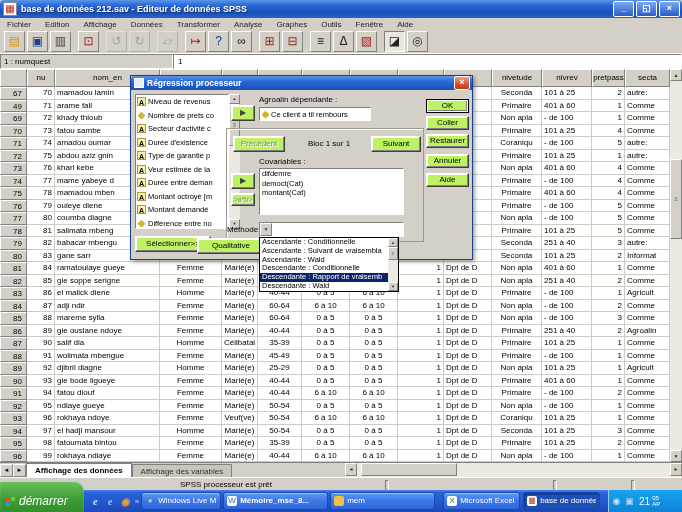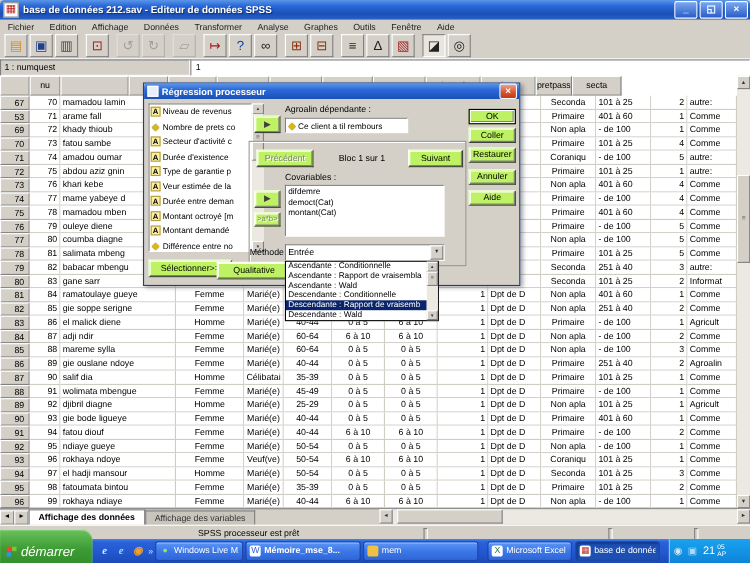--- a/index.html
+++ b/index.html
@@ -197,20 +197,21 @@
 
 <div class="abs cellref">
   <div class="crlabel">1 : numquest</div>
   <div class="crvalue">1</div>
 </div>
 
 <div class="abs grid">
   <div class="ghrow">
       <div class="gh" style="width: 27px;"></div>
       <div class="gh" style="width: 28px;">nu</div>
+      <div class="gh" style="width: 105px;">nom_en</div>
       <div class="gh" style="width: 62px;"></div>
       <div class="gh" style="width: 36px;"></div>
       <div class="gh" style="width: 44px;"></div>
       <div class="gh" style="width: 48px;"></div>
       <div class="gh" style="width: 48px;"></div>
       <div class="gh" style="width: 46px;"></div>
       <div class="gh" style="width: 48px;"></div>
       <div class="gh" style="width: 50px;">nivetude</div>
       <div class="gh" style="width: 50px;">nivrev</div>
       <div class="gh" style="width: 33px;">pretpass</div>
@@ -227,21 +228,21 @@
         <div class="gc a-c" style="width: 48px;"></div>
         <div class="gc a-c" style="width: 48px;"></div>
         <div class="gc a-r" style="width: 46px;"></div>
         <div class="gc a-l" style="width: 48px;"></div>
         <div class="gc a-c" style="width: 50px;">Seconda</div>
         <div class="gc a-l" style="width: 50px;">101 à 25</div>
         <div class="gc a-r" style="width: 33px;">2</div>
         <div class="gc a-l" style="width: 45px;">autre:</div>
       </div>
       <div class="grow">
-        <div class="rh" style="width: 27px;">53</div>
+        <div class="rh" style="width: 27px;">49</div>
         <div class="gc a-r" style="width: 28px;">71</div>
         <div class="gc a-l" style="width: 105px;">arame fall</div>
         <div class="gc a-c" style="width: 62px;"></div>
         <div class="gc a-c" style="width: 36px;"></div>
         <div class="gc a-c" style="width: 44px;"></div>
         <div class="gc a-c" style="width: 48px;"></div>
         <div class="gc a-c" style="width: 48px;"></div>
         <div class="gc a-r" style="width: 46px;"></div>
         <div class="gc a-l" style="width: 48px;"></div>
         <div class="gc a-c" style="width: 50px;">Primaire</div>
@@ -848,36 +849,35 @@
   <div class="abs list covlist">
       <div class="covitem">difdemre</div>
       <div class="covitem">democt(Cat)</div>
       <div class="covitem">montant(Cat)</div>
     </div>
   <div class="abs btn arrowbtn arrow2">▶</div>
   <div class="abs btn dis axb">&gt;a*b&gt;</div>
 
   <div class="abs mlabel">Méthode :</div>
   <div class="abs combo">
-    <span class="ctext">Entrée</span>
     <span class="dropbtn">▼</span>
   </div>
 
   <div class="btn qualbtn">Qualitative</div>
 
   <div class="btn default dbtn" style="top:23px;">OK</div>
   <div class="btn dbtn" style="top:40px;">Coller</div>
   <div class="btn dbtn" style="top:58px;">Restaurer</div>
   <div class="btn dbtn" style="top:78px;">Annuler</div>
   <div class="btn dbtn" style="top:97px;">Aide</div>
 
   <div class="popup">
     <div class="opts">
         <div class="opt">Ascendante : Conditionnelle</div>
-        <div class="opt">Ascendante : Rapport de vraisembla</div>
+        <div class="opt">Ascendante : Suivant de vraisembla</div>
         <div class="opt">Ascendante : Wald</div>
         <div class="opt">Descendante : Conditionnelle</div>
         <div class="opt sel">Descendante : Rapport de vraisemb</div>
         <div class="opt">Descendante : Wald</div>
       </div>
     <div class="pscroll">
       <div class="psb" style="top:0;left:0;">▲</div>
       <div class="pthumb">≡</div>
       <div class="psb" style="bottom:0;left:0;">▼</div>
     </div>

